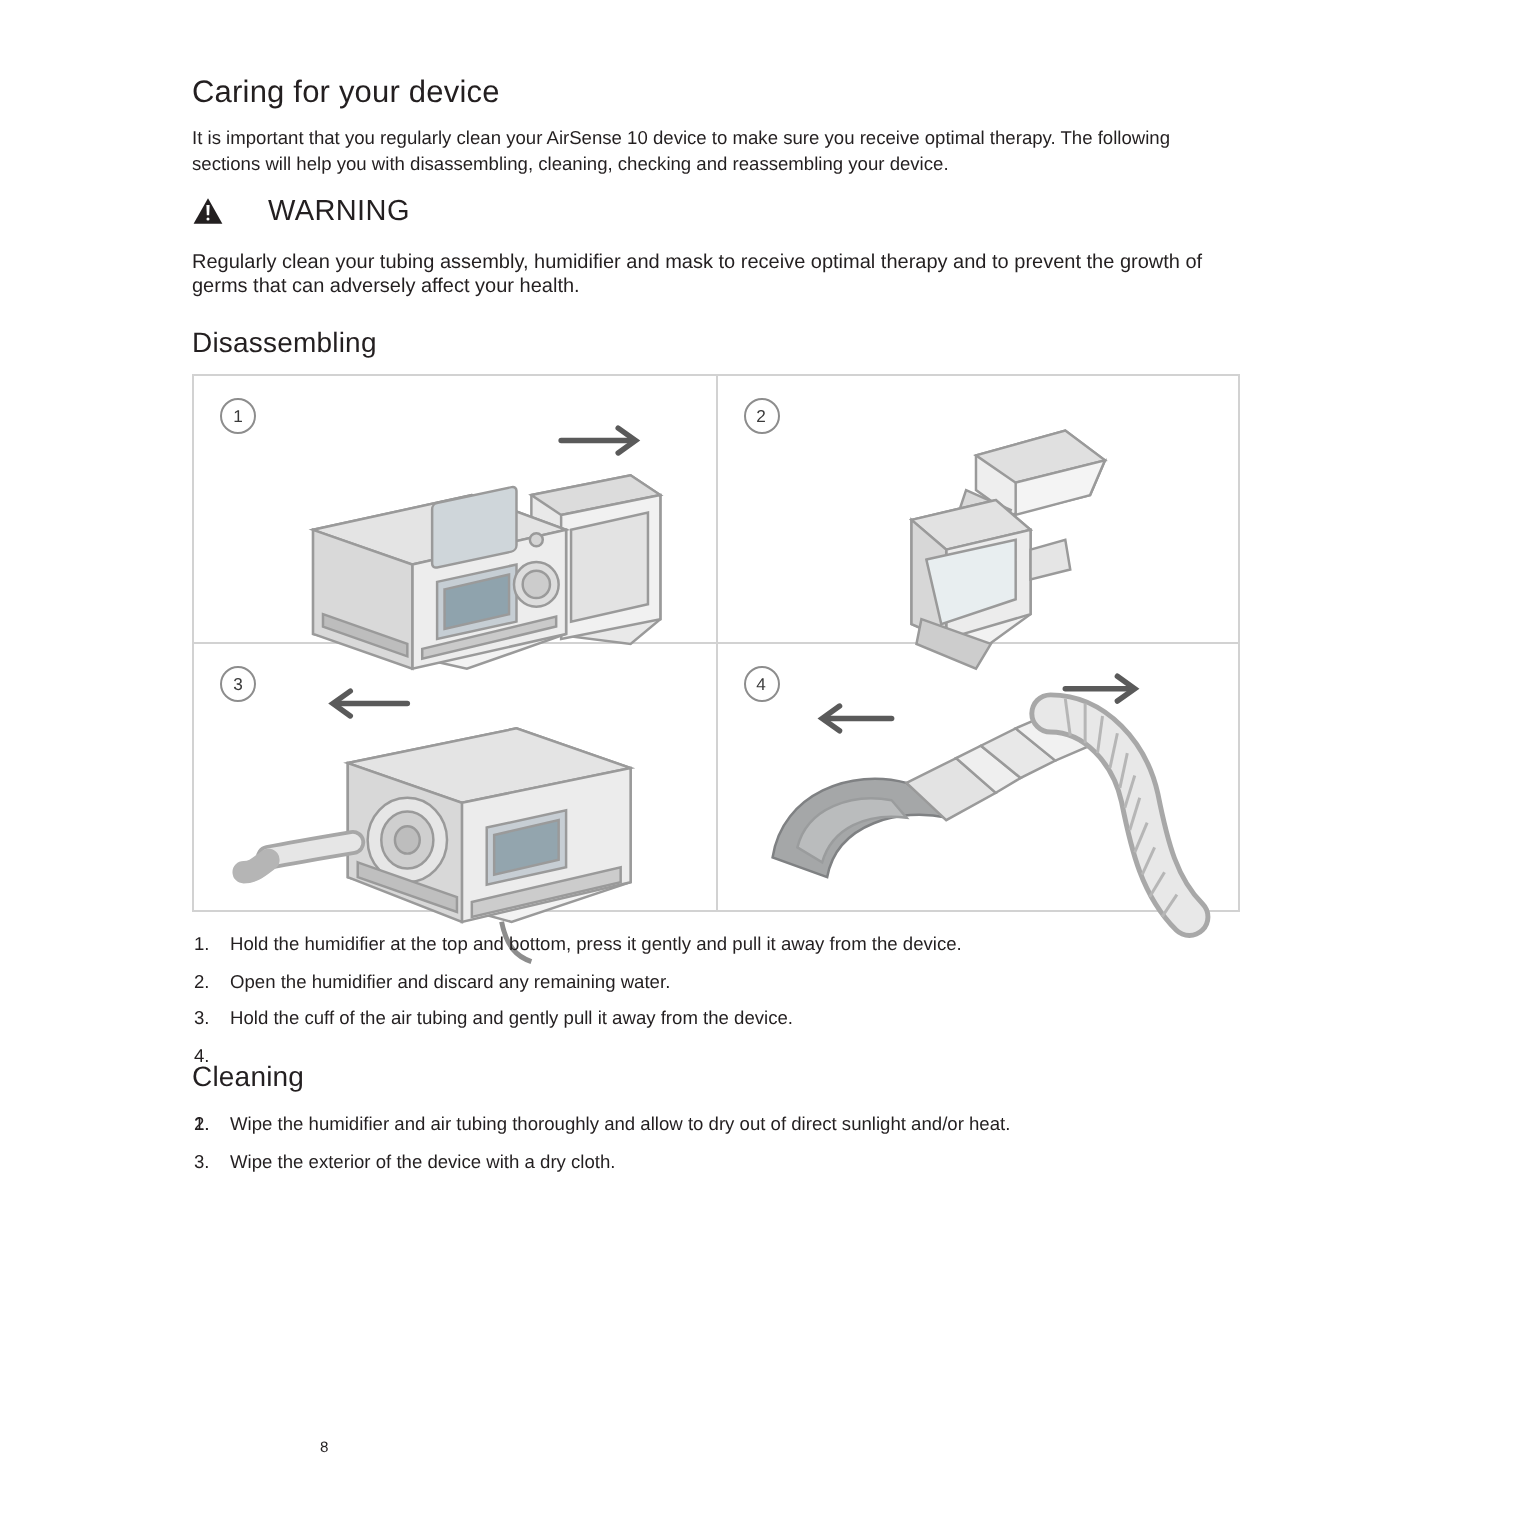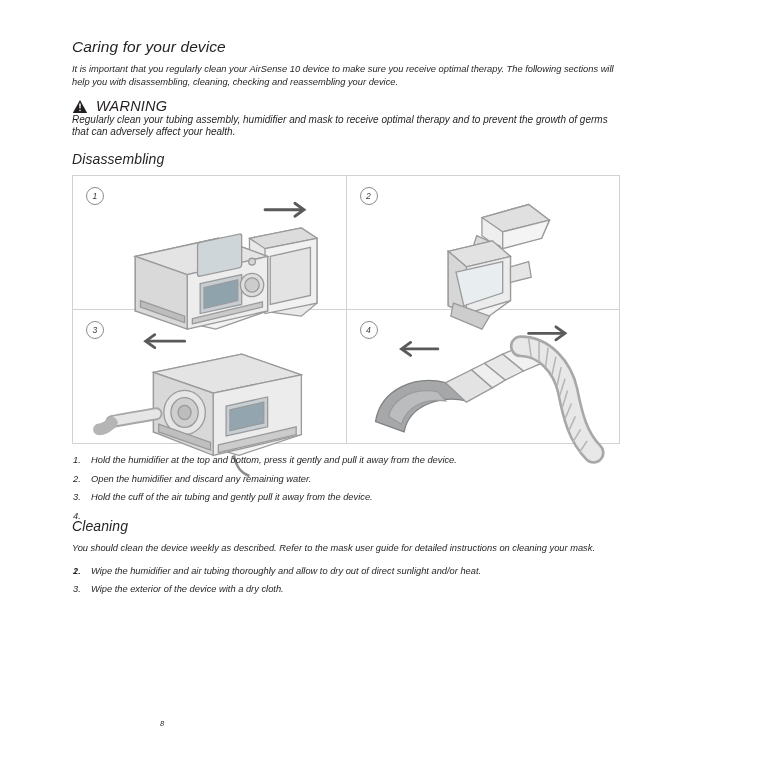--- a/index.html
+++ b/index.html
@@ -12,22 +12,21 @@
     background: #ffffff;
     font-family: "Liberation Sans", sans-serif;
     color: #231f20;
     overflow: hidden;
   }
   .page {
     position: relative;
     width: 770px;
     height: 770px;
     box-sizing: border-box;
-    padding: 38px 150px 0 72px;
-    font-style: italic;
+    padding: 38px 150px 0 96px;
   }
   h1.section-title {
     font-size: 15.5px;
     font-weight: 400;
     color: #231f20;
     margin: 0 0 7px 0;
     letter-spacing: 0.1px;
   }
   h2.sub-title {
     font-size: 14px;
@@ -37,23 +36,23 @@
     letter-spacing: 0.1px;
   }
   p.body-text {
     font-size: 9.3px;
     line-height: 12.6px;
     margin: 0 0 6px 0;
     color: #231f20;
   }
   .warning-row {
     display: flex;
-    align-items: flex-end;
-    gap: 8px;
-    margin: 10px 0 0 0;
+    align-items: flex-start;
+    gap: 22px;
+    margin: 10px 0 12px 0;
   }
   .warning-tri {
     width: 16px;
     height: 15px;
     flex: 0 0 auto;
     display: block;
   }
   .warning-label {
     font-size: 14.5px;
     font-weight: 400;
@@ -294,21 +293,20 @@
       <span class="num">3.</span>
       <span>Hold the cuff of the air tubing and gently pull it away from the device.</span>
     </li>
     <li>
       <span class="num">4.</span>
     </li>
   </ol>
 
   <h2 class="sub-title">Cleaning</h2>
 
-  <p class="body-text">You should clean the device weekly as described. Refer to the mask user guide for detailed instructions on cleaning your mask.</p>
 
   <ol class="steps">
     <li>
       <span class="num">1.</span>
     </li>
     <li>
       <span class="num">2.</span>
       <span>Wipe the humidifier and air tubing thoroughly and allow to dry out of direct sunlight and/or heat.</span>
     </li>
     <li>

